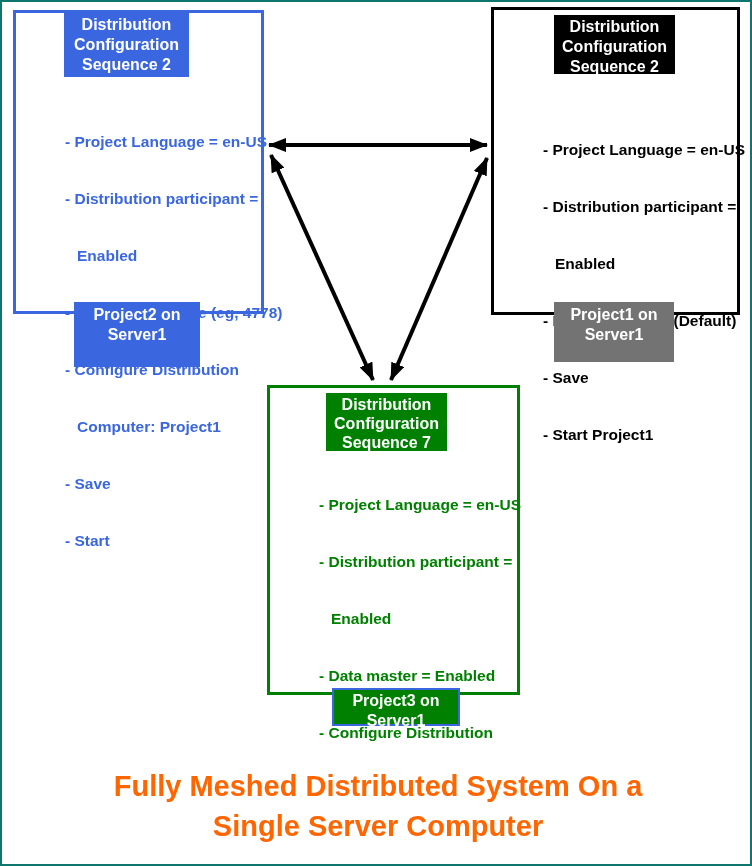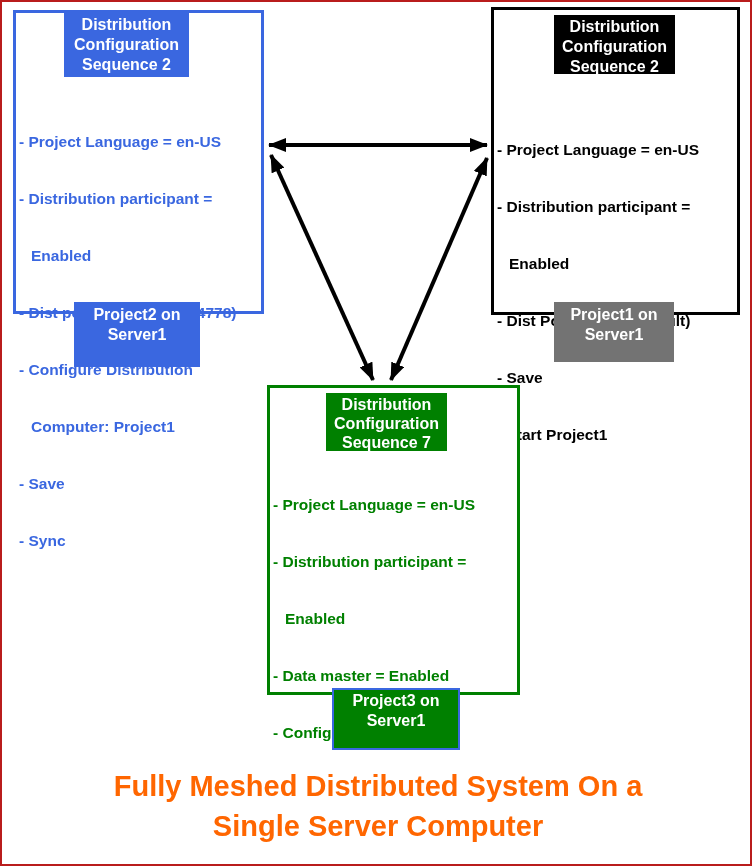--- a/index.html
+++ b/index.html
@@ -1,24 +1,24 @@
 <!DOCTYPE html>
 <html><head>
 <meta charset="utf-8">
 <style>
   html,body { margin:0; padding:0; background:#fff; }
   .canvas {
     position:relative; width:752px; height:866px; box-sizing:border-box;
-    background:#FFFFFF; border:2px solid #b91c1c;
+    background:#FFFFFF; border:2px solid #0f766e;
     font-family:"Liberation Sans", sans-serif; font-weight:bold; overflow:hidden;
   }
   .box { position:absolute; box-sizing:border-box; background:#FFFFFF; }
   .hdr { position:absolute; box-sizing:border-box; color:#FFFFFF; text-align:center;
          font-size:16px; line-height:20px; padding-top:2px; }
-  .body { position:absolute; font-size:15.5px; line-height:19px; white-space:pre; }
+  .body { position:absolute; font-size:15.5px; line-height:19px; white-space:pre;margin-left:46px; }
   .ln { white-space:nowrap; }
   .cont { padding-left:12px; }
   .plabel { position:absolute; box-sizing:border-box; color:#FFFFFF; text-align:center;
             font-size:16px; line-height:20px; padding-top:3px; z-index:5; }
 
   
   .b2-box  { left:11px;  top:8px;   width:251px; height:304px; border:3px solid #3A67E0; }
   .b2-hdr  { left:62px;  top:11px;  width:125px; height:64px;  background:#3A67E0; }
   .b2-body { left:17px;  top:92px;  width:242px; color:#3A67E0; }
   .b2-lbl  { left:72px;  top:300px; width:126px; height:65px;  background:#3A67E0; }
@@ -26,21 +26,21 @@
   
   .b1-box  { left:489px; top:5px;   width:249px; height:308px; border:3px solid #000000; }
   .b1-hdr  { left:552px; top:13px;  width:121px; height:59px;  background:#000000; }
   .b1-body { left:495px; top:100px; width:240px; color:#000000; }
   .b1-lbl  { left:552px; top:300px; width:120px; height:60px;  background:#737373; }
 
   
   .b3-box  { left:265px; top:383px; width:253px; height:310px; border:3px solid #008000; }
   .b3-hdr  { left:324px; top:391px; width:121px; height:58px;  background:#008000; line-height:19px; }
   .b3-body { left:271px; top:455px; width:246px; color:#008000; }
-  .b3-lbl  { left:330px; top:686px; width:128px; height:62px;  background:#008000;
+  .b3-lbl  { left:330px; top:686px; width:128px; height:38px;  background:#008000;
              border:2px solid #3A67E0; padding-top:1px; }
 
   .arrows { position:absolute; left:0; top:0; pointer-events:none; z-index:4; }
 
   .title { position:absolute; left:0; top:764px; width:752px; text-align:center;
            color:#FF6600; font-size:29px; line-height:40px; }
 </style>
 </head>
 <body>
 
@@ -53,21 +53,21 @@
     <div>Sequence 2</div>
   </div>
   <div class="body b2-body">
     <div class="ln">- Project Language = en-US</div>
     <div class="ln">- Distribution participant =</div>
     <div class="ln cont">Enabled</div>
     <div class="ln">- Dist port = unique (eg, 4778)</div>
     <div class="ln">- Configure Distribution</div>
     <div class="ln cont">Computer: Project1</div>
     <div class="ln">- Save</div>
-    <div class="ln">- Sync</div>
+    <div class="ln">- Start</div>
   </div>
   <div class="plabel b2-lbl">
     <div>Project2 on</div>
     <div>Server1</div>
   </div>
 
   <div class="box b1-box"></div>
   <div class="hdr b1-hdr">
     <div>Distribution</div>
     <div>Configuration</div>

